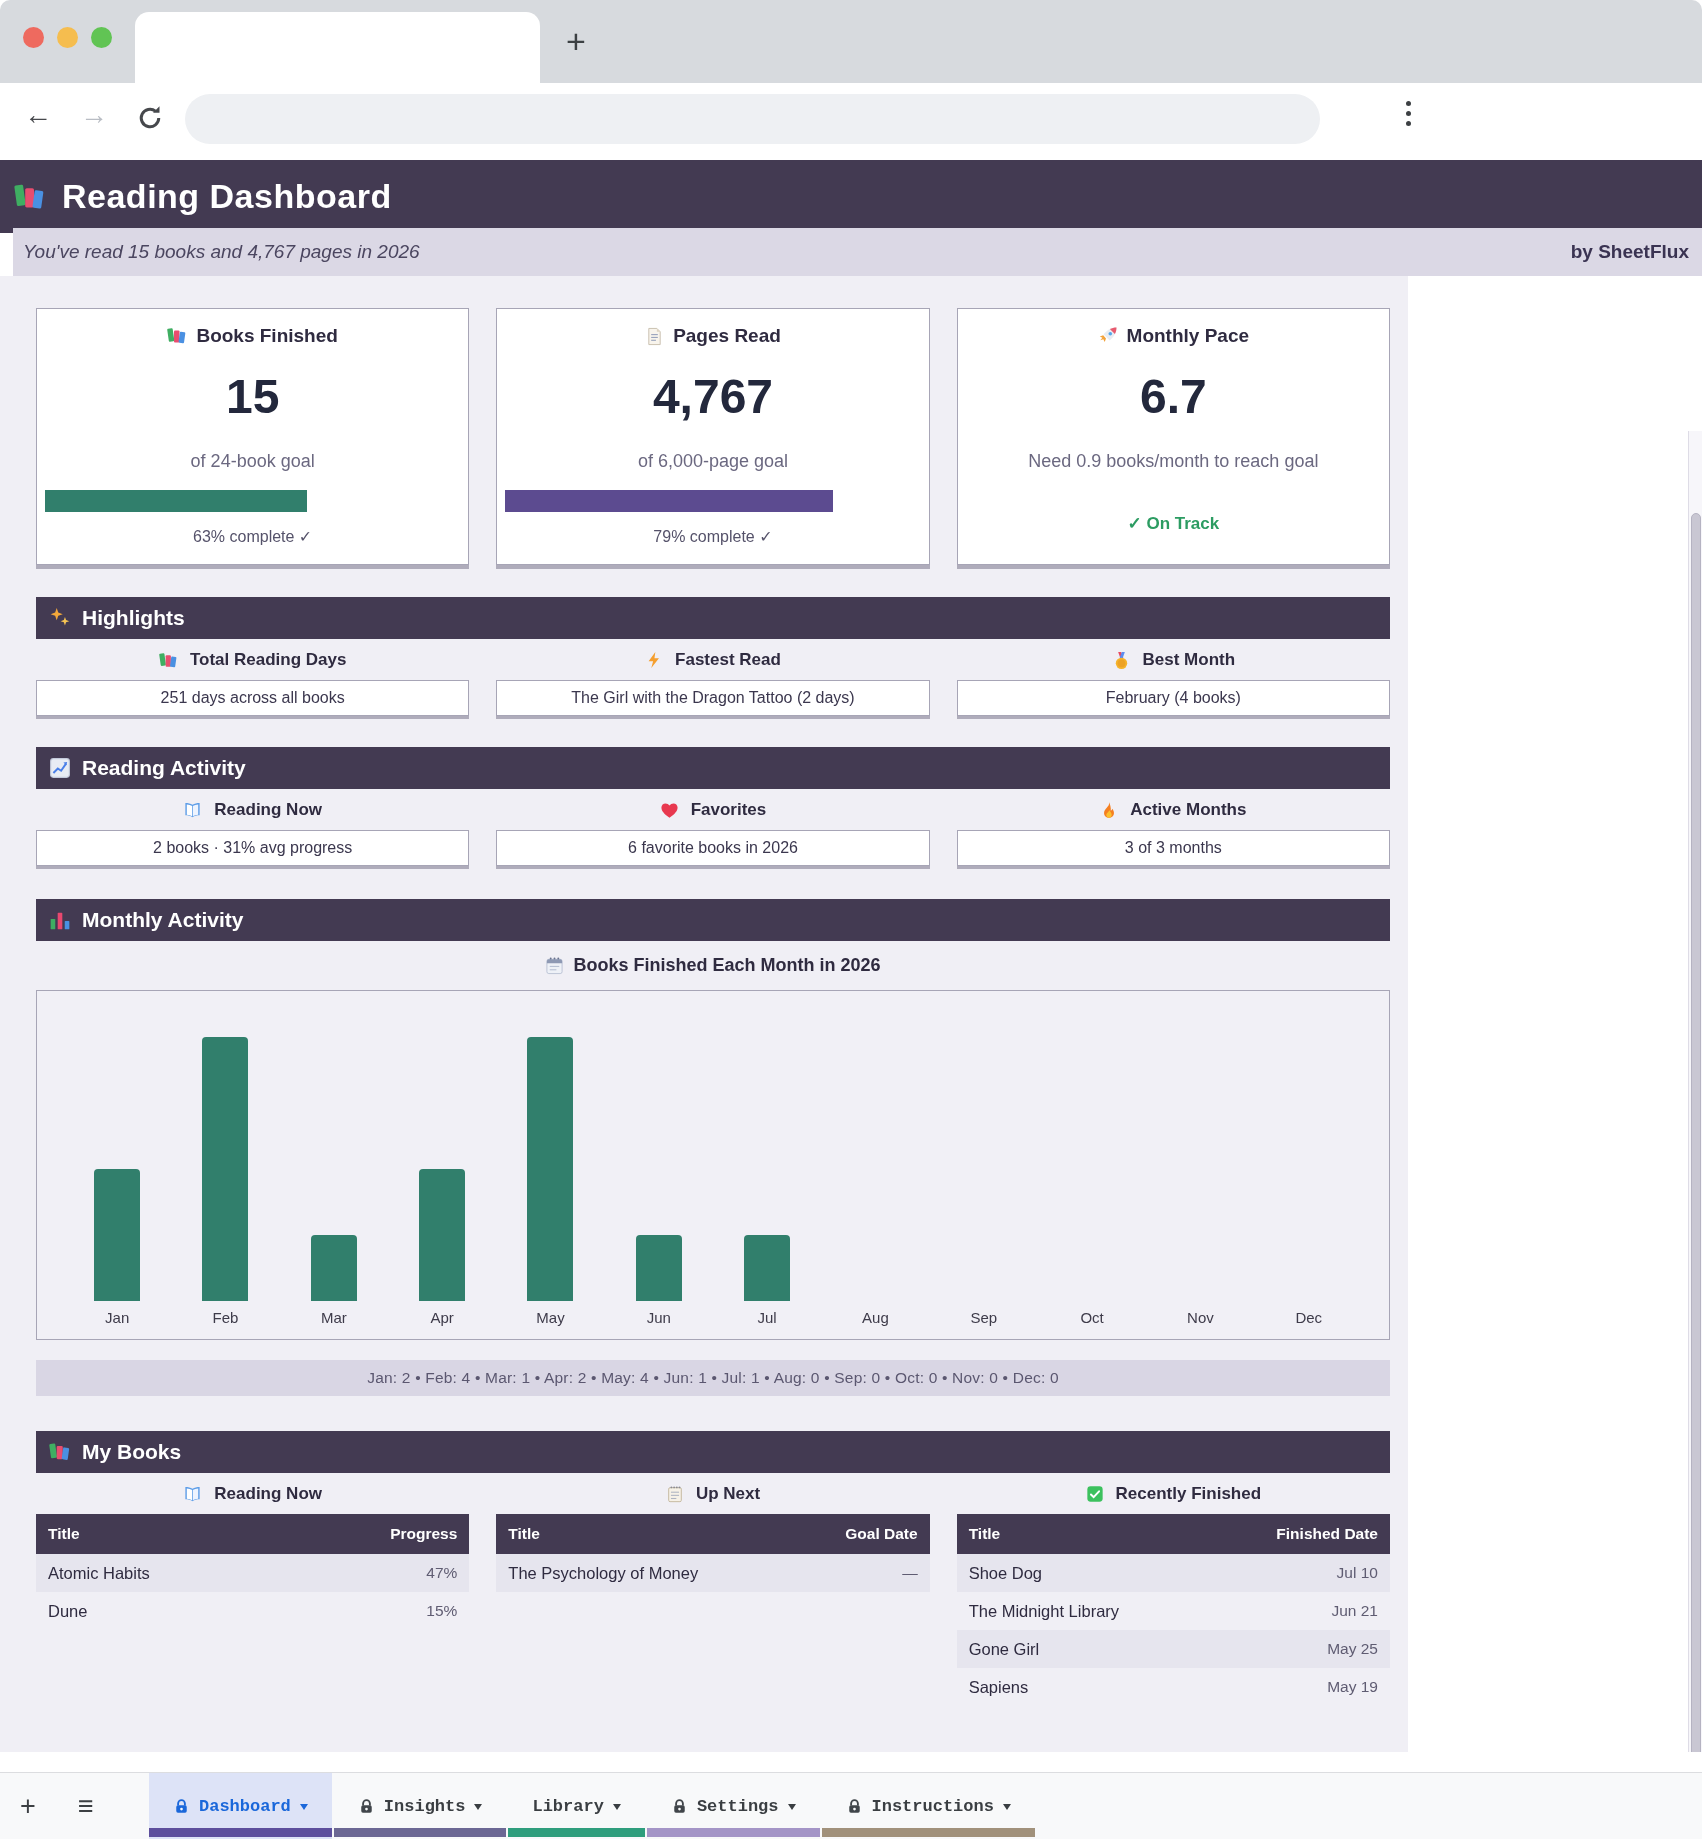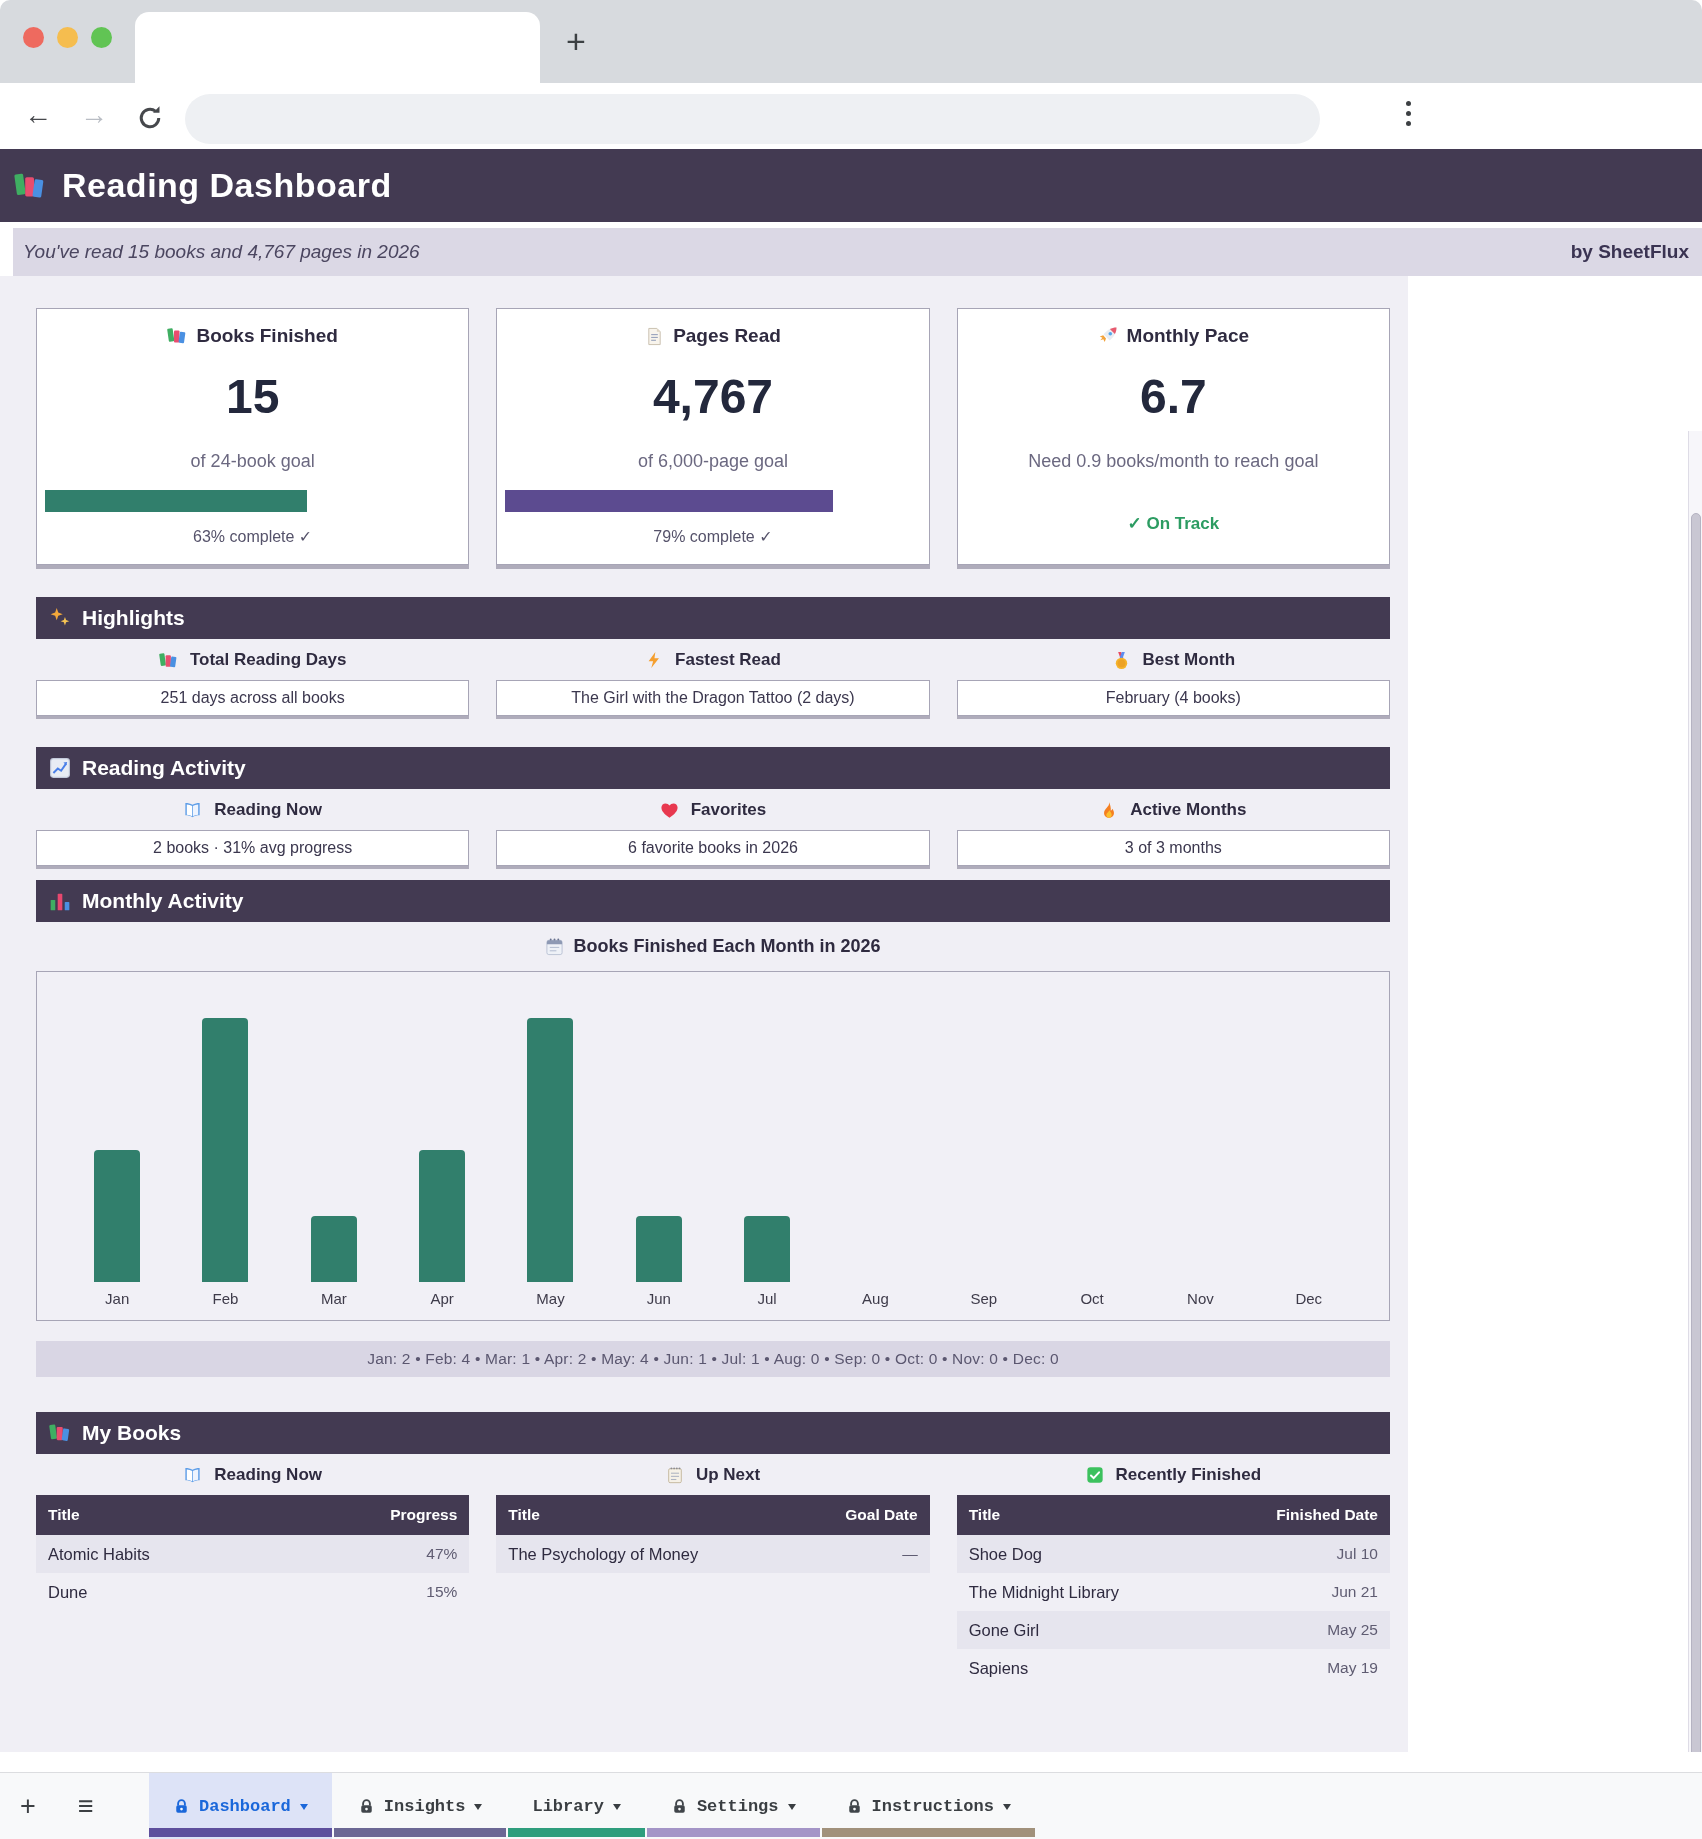--- a/index.html
+++ b/index.html
@@ -15,21 +15,21 @@
   .newtab { position:absolute; left:566px; top:22px; font-size:34px; color:#3c4043; font-weight:normal; }
   .navbar { position:absolute; left:0; top:83px; width:1702px; height:72px; background:#fff; }
   .navicon { position:absolute; top:16px; font-size:28px; color:#46484c; }
   .navicon.back{ left:24px; } .navicon.fwd{ left:80px; color:#b9bdc4; }
   .reload { position:absolute; left:135px; top:20px; }
   .addrbar { position:absolute; left:185px; top:11px; width:1135px; height:50px; background:#eef0f3; border-radius:25px; }
   .dots { position:absolute; left:1406px; top:18px; display:flex; flex-direction:column; gap:5px; }
   .dots i { width:5px; height:5px; border-radius:50%; background:#3c4043; }
 
   
-  .app-header { position:absolute; left:0; top:149px; width:1702px; height:73px; background:var(--dark);
+  .app-header { position:absolute; left:0; top:160px; width:1702px; height:73px; background:var(--dark);
                 display:flex; align-items:center; gap:16px; padding-left:14px; }
   .app-header .title { color:#fff; font-size:34px; font-weight:bold; letter-spacing:.5px; }
   .subbar { position:absolute; left:13px; top:228px; width:1702px; height:48px; background:#dbd8e5;
             display:flex; align-items:center; justify-content:space-between; padding:0 26px 0 10px; }
   .subbar .sub { font-style:italic; font-size:19px; color:#4b4660; }
   .subbar .byline { font-weight:bold; font-size:19px; color:#3a3352; }
 
   
   .page { position:absolute; left:0; top:276px; width:1408px; height:1476px; background:var(--pagebg); }
   .content { position:absolute; left:36px; top:0; width:1354px; }
@@ -257,21 +257,21 @@
       </svg>
       <span>Active Months</span>
     </div>
   </div>
   <div class="tri-row">
     <div class="tri-col value-box">2 books · 31% avg progress</div>
     <div class="tri-col value-box">6 favorite books in 2026</div>
     <div class="tri-col value-box">3 of 3 months</div>
   </div>
 
-  <div class="sec-head" style="margin-top:14px;">
+  <div class="sec-head" style="margin-top:33px;">
     <svg width="22" height="22" viewBox="0 0 20 20">
       <rect x="1.5" y="9" width="4.2" height="9.5" rx="0.6" fill="#3fae62"></rect>
       <rect x="7.9" y="3.5" width="4.2" height="15" rx="0.6" fill="#e8486f"></rect>
       <rect x="14.3" y="11" width="4.2" height="7.5" rx="0.6" fill="#4a90e2"></rect>
     </svg>
     <span>Monthly Activity</span>
   </div>
   <div class="chart-title">
     <svg width="19" height="19" viewBox="0 0 20 20">
       <rect x="2" y="3.5" width="16" height="15" rx="2" fill="#eef1f7" stroke="#b9c2d4"></rect>

